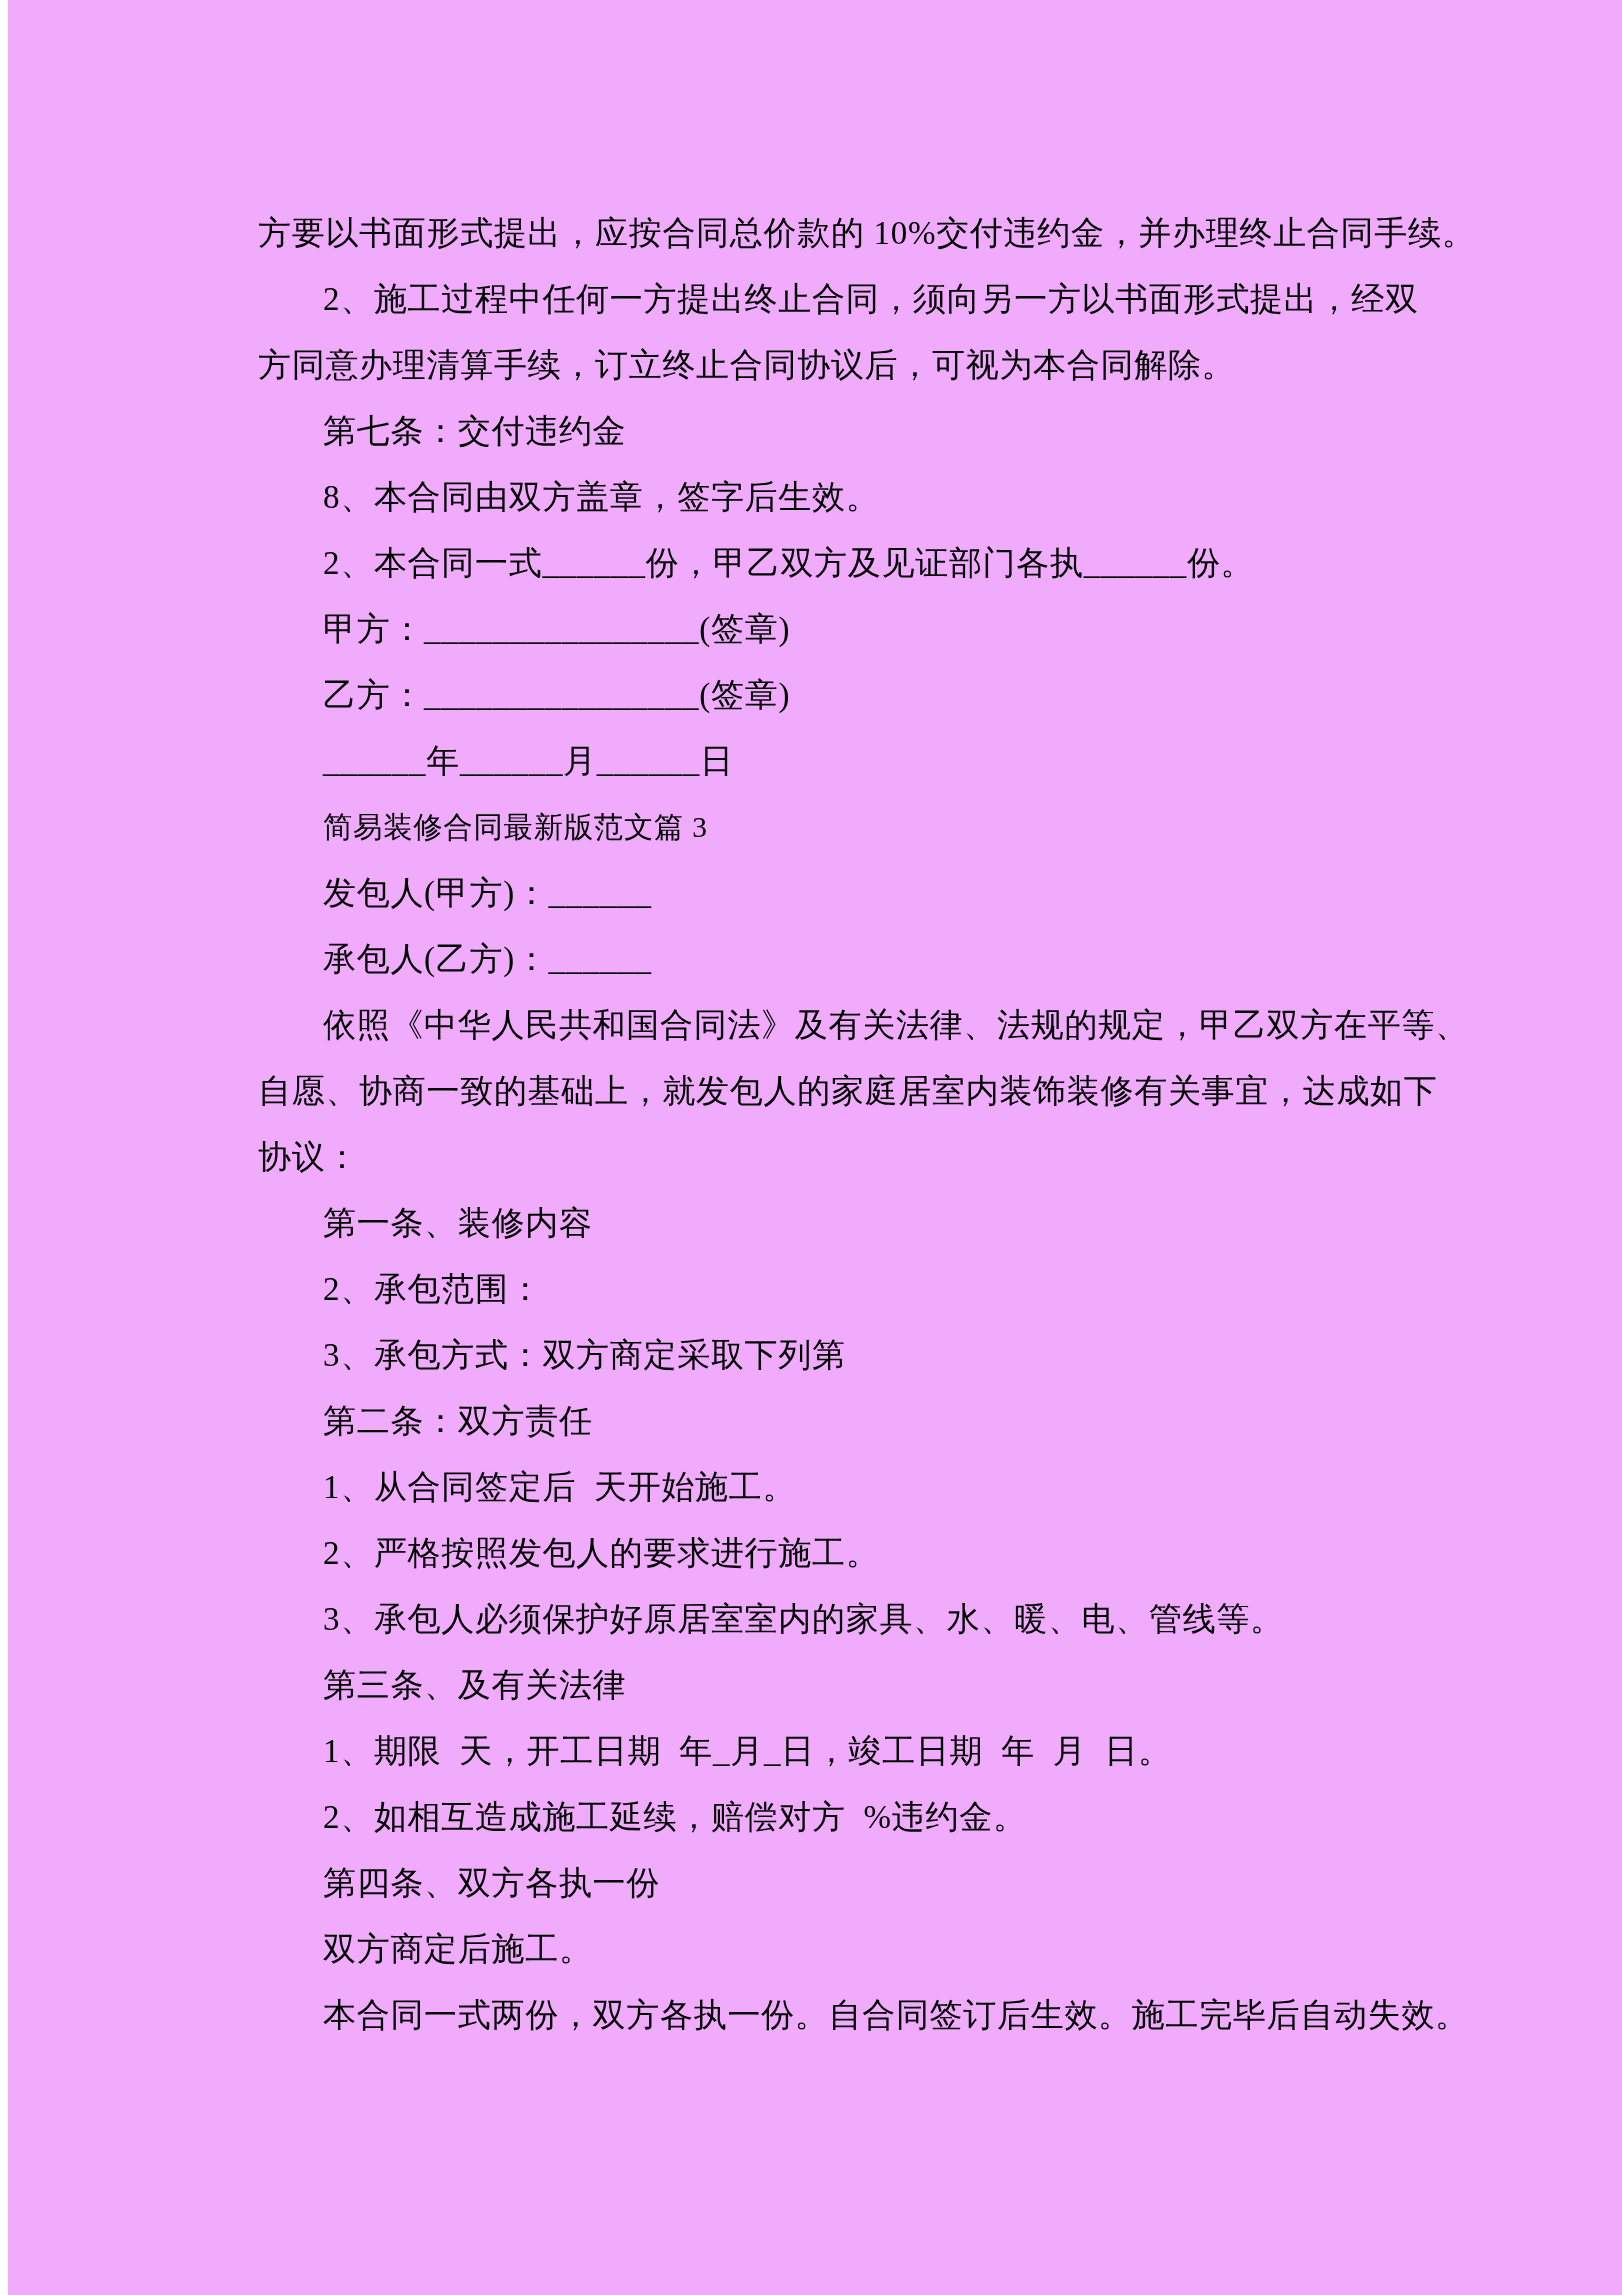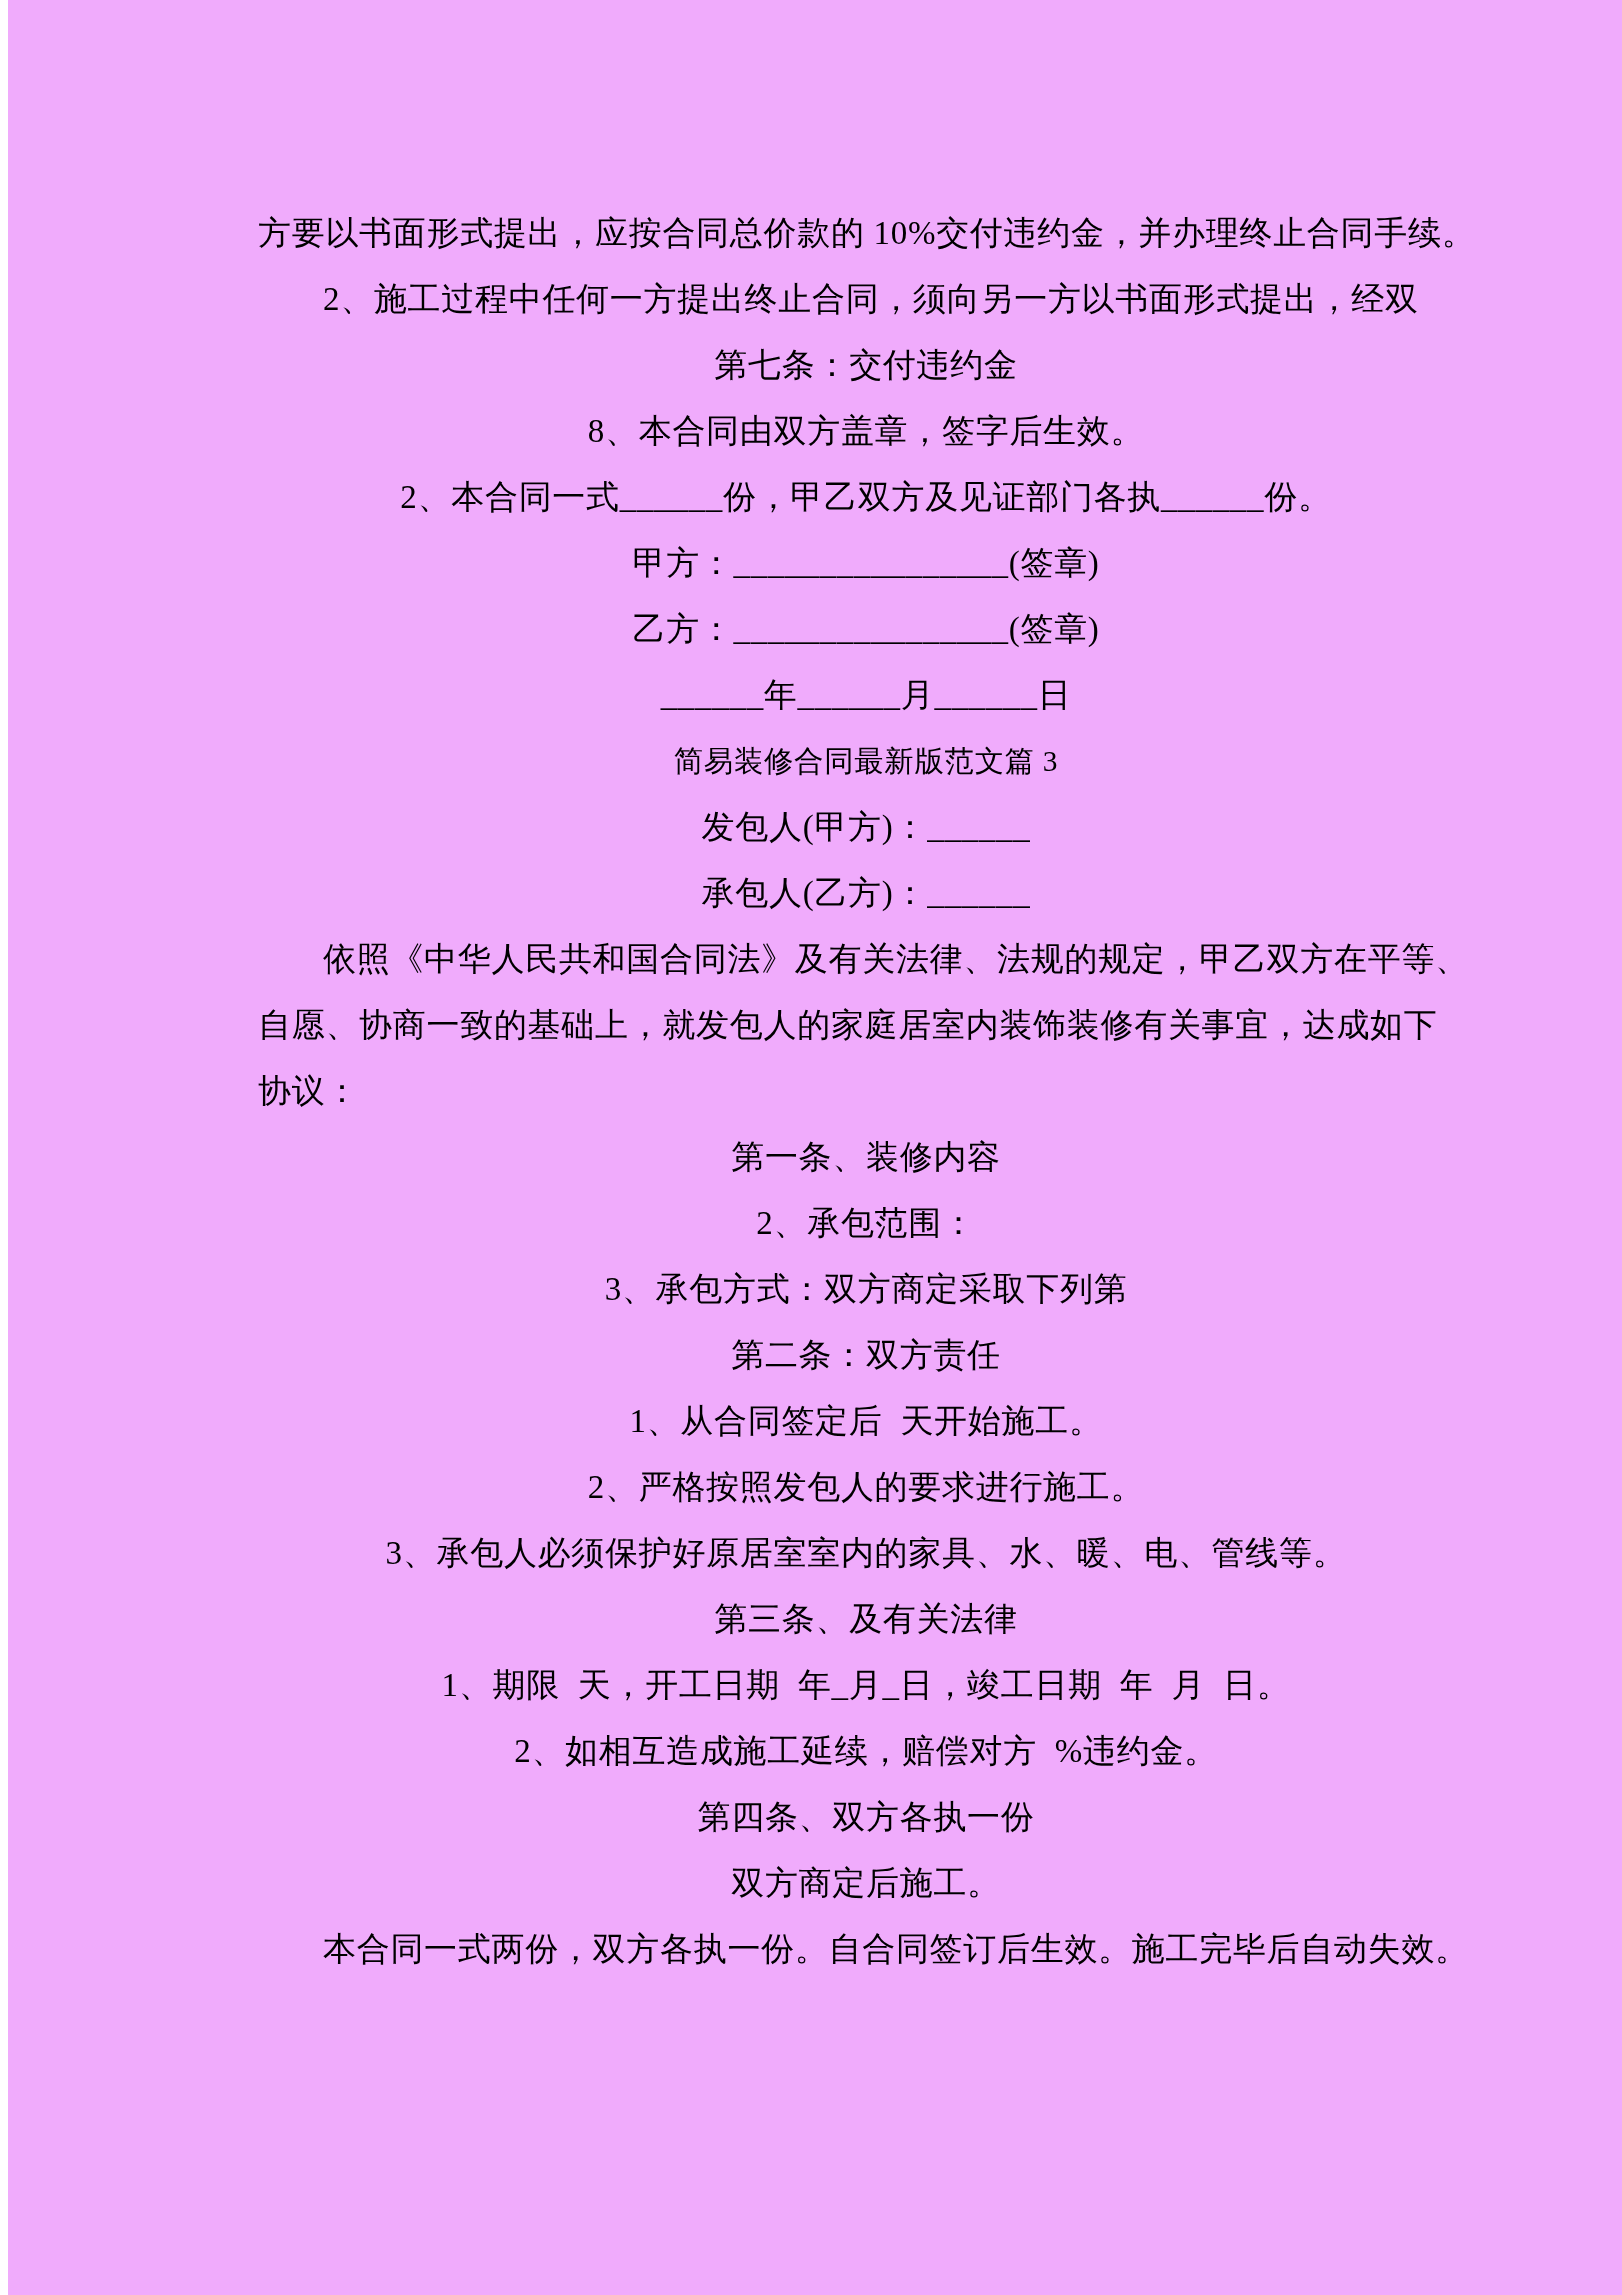--- a/index.html
+++ b/index.html
@@ -19,33 +19,33 @@
     margin-left: 8px;
   }
   .line {
     font-size: 33px;
     line-height: 66px;
     white-space: pre;
     letter-spacing: 0.7px;
   }
   .line.indent {
     text-indent: 65px;
-    text-align: center;
   }
   .line.small {
     font-size: 29.4px;
     font-family: Liberation Serif, serif;
   }
 </style>
 </head>
 <body>
 
 <div class="page">
   <p class="line">方要以书面形式提出，应按合同总价款的 10%交付违约金，并办理终止合同手续。</p>
   <p class="line indent">2、施工过程中任何一方提出终止合同，须向另一方以书面形式提出，经双</p>
+  <p class="line">方同意办理清算手续，订立终止合同协议后，可视为本合同解除。</p>
   <p class="line indent">第七条：交付违约金</p>
   <p class="line indent">8、本合同由双方盖章，签字后生效。</p>
   <p class="line indent">2、本合同一式______份，甲乙双方及见证部门各执______份。</p>
   <p class="line indent">甲方：________________(签章)</p>
   <p class="line indent">乙方：________________(签章)</p>
   <p class="line indent">______年______月______日</p>
   <p class="line indent small">简易装修合同最新版范文篇 3</p>
   <p class="line indent">发包人(甲方)：______</p>
   <p class="line indent">承包人(乙方)：______</p>
   <p class="line indent">依照《中华人民共和国合同法》及有关法律、法规的规定，甲乙双方在平等、</p>

